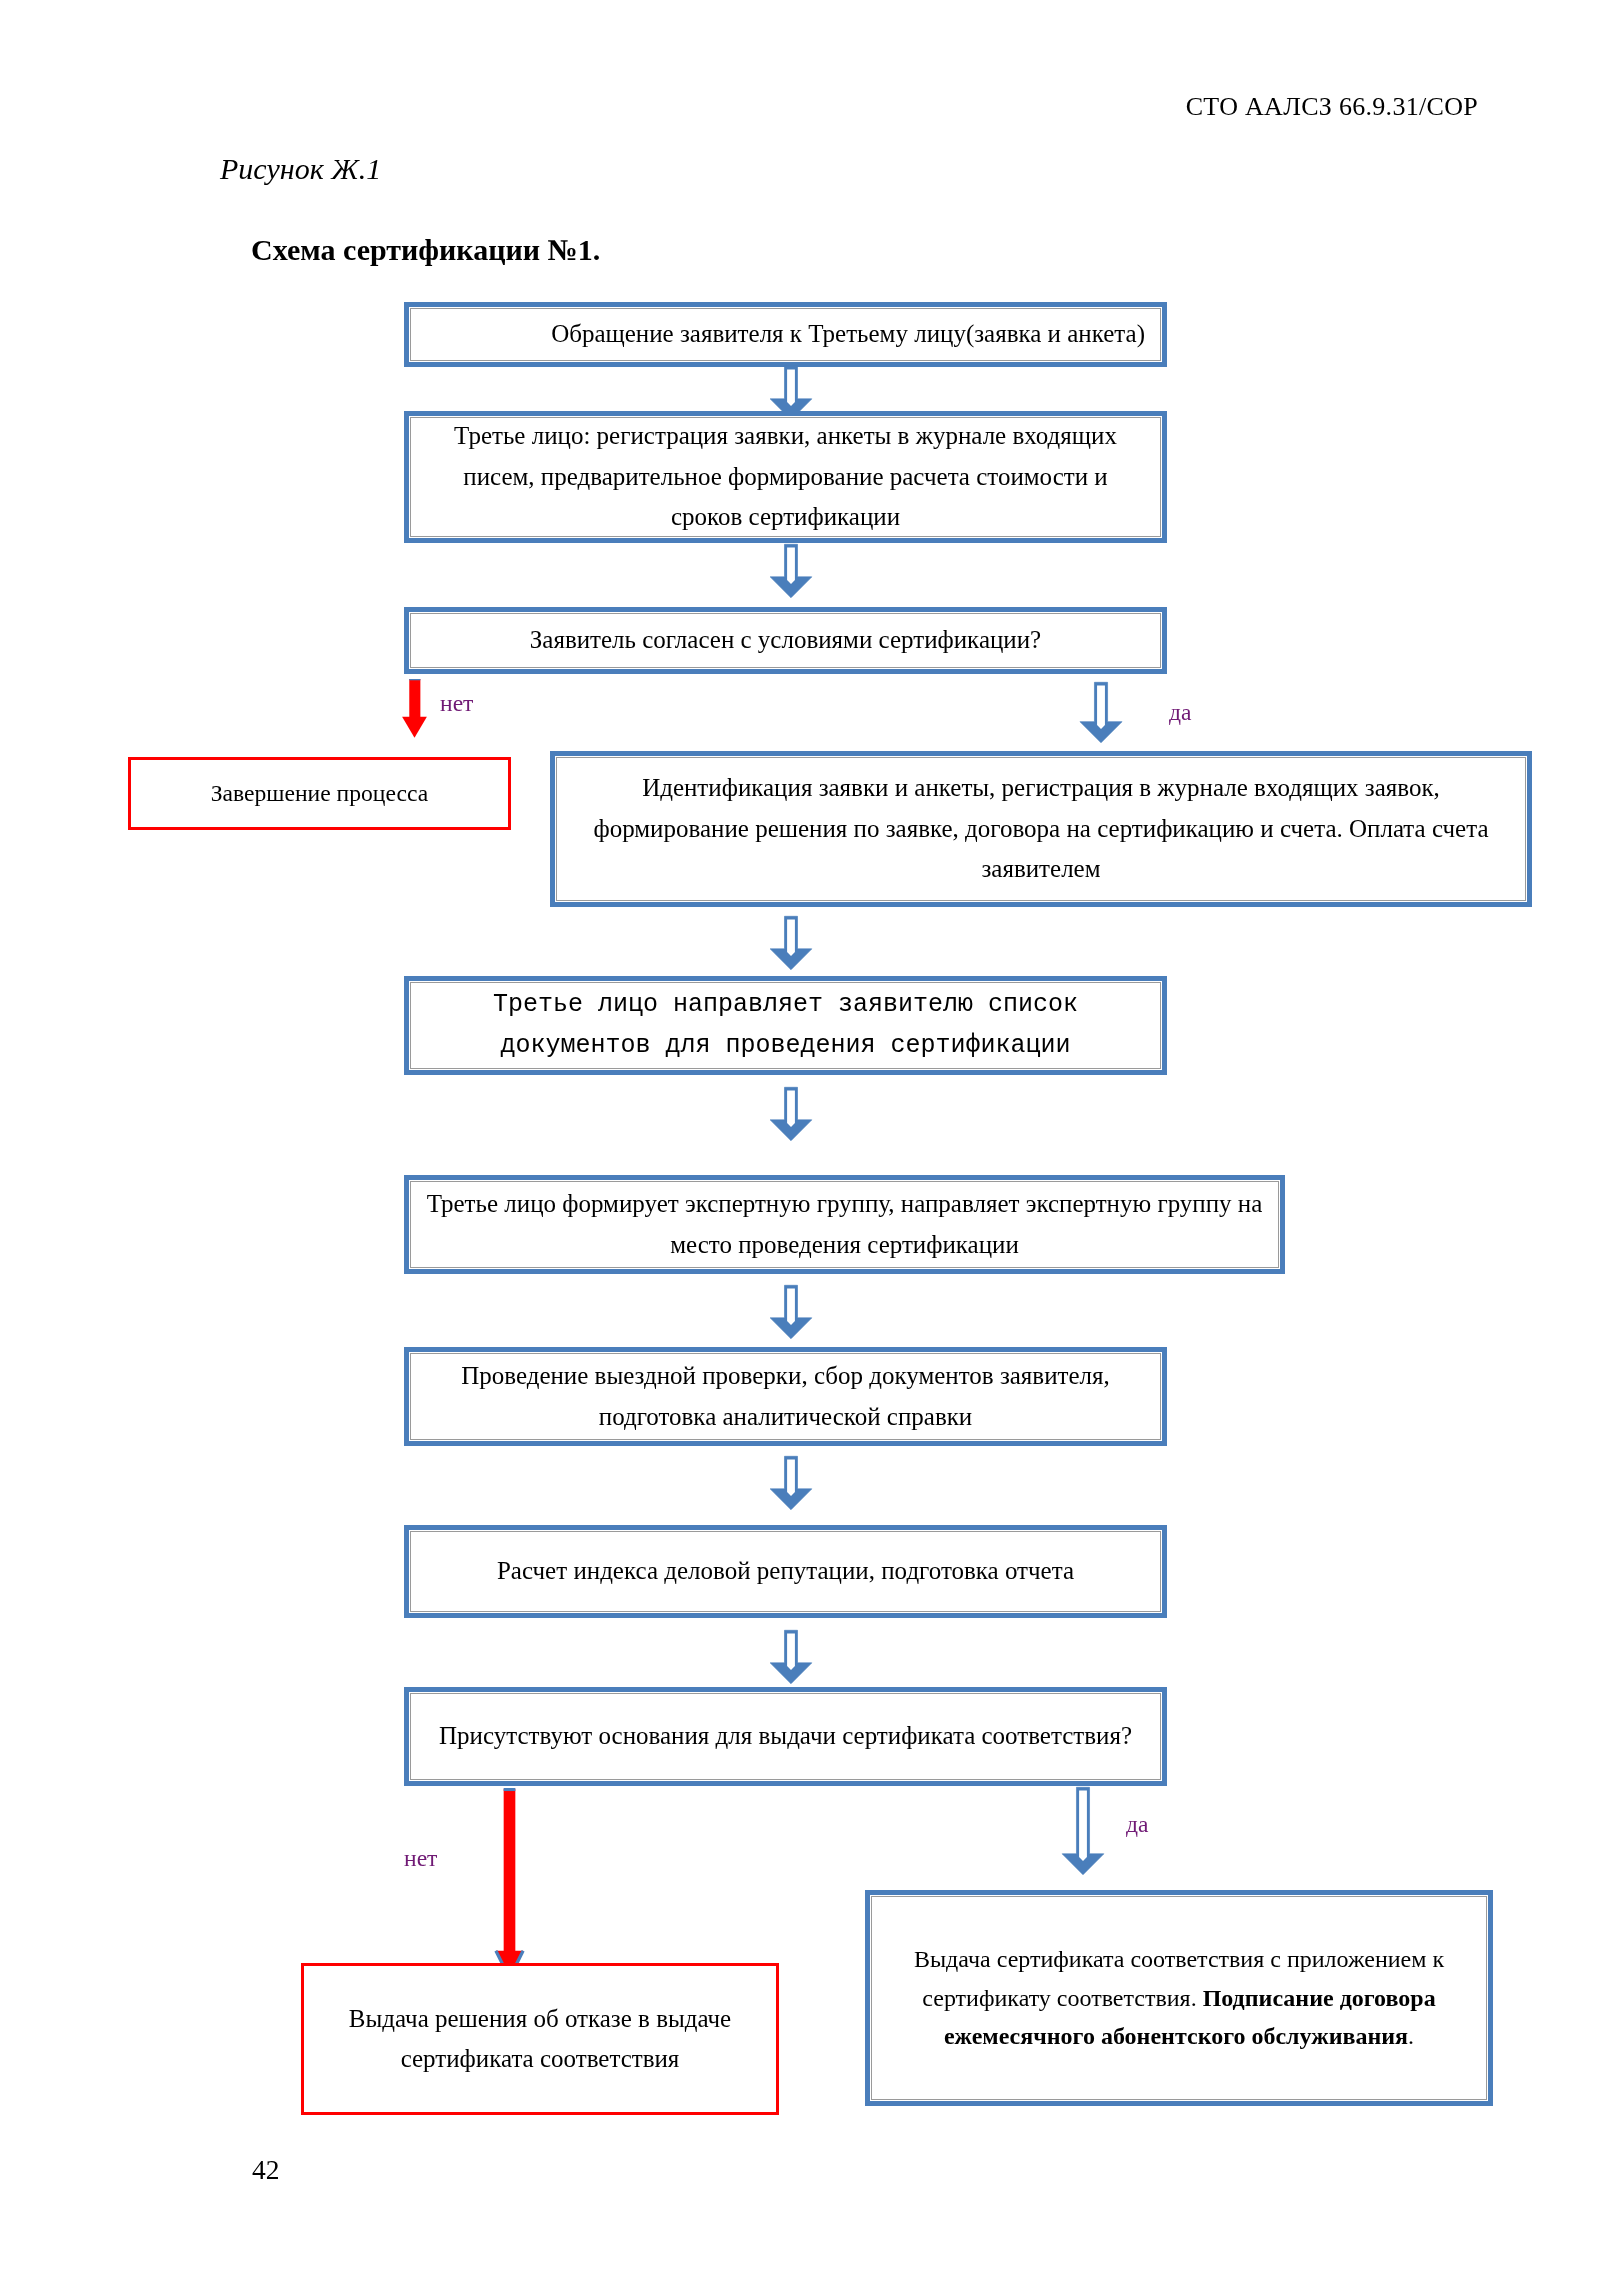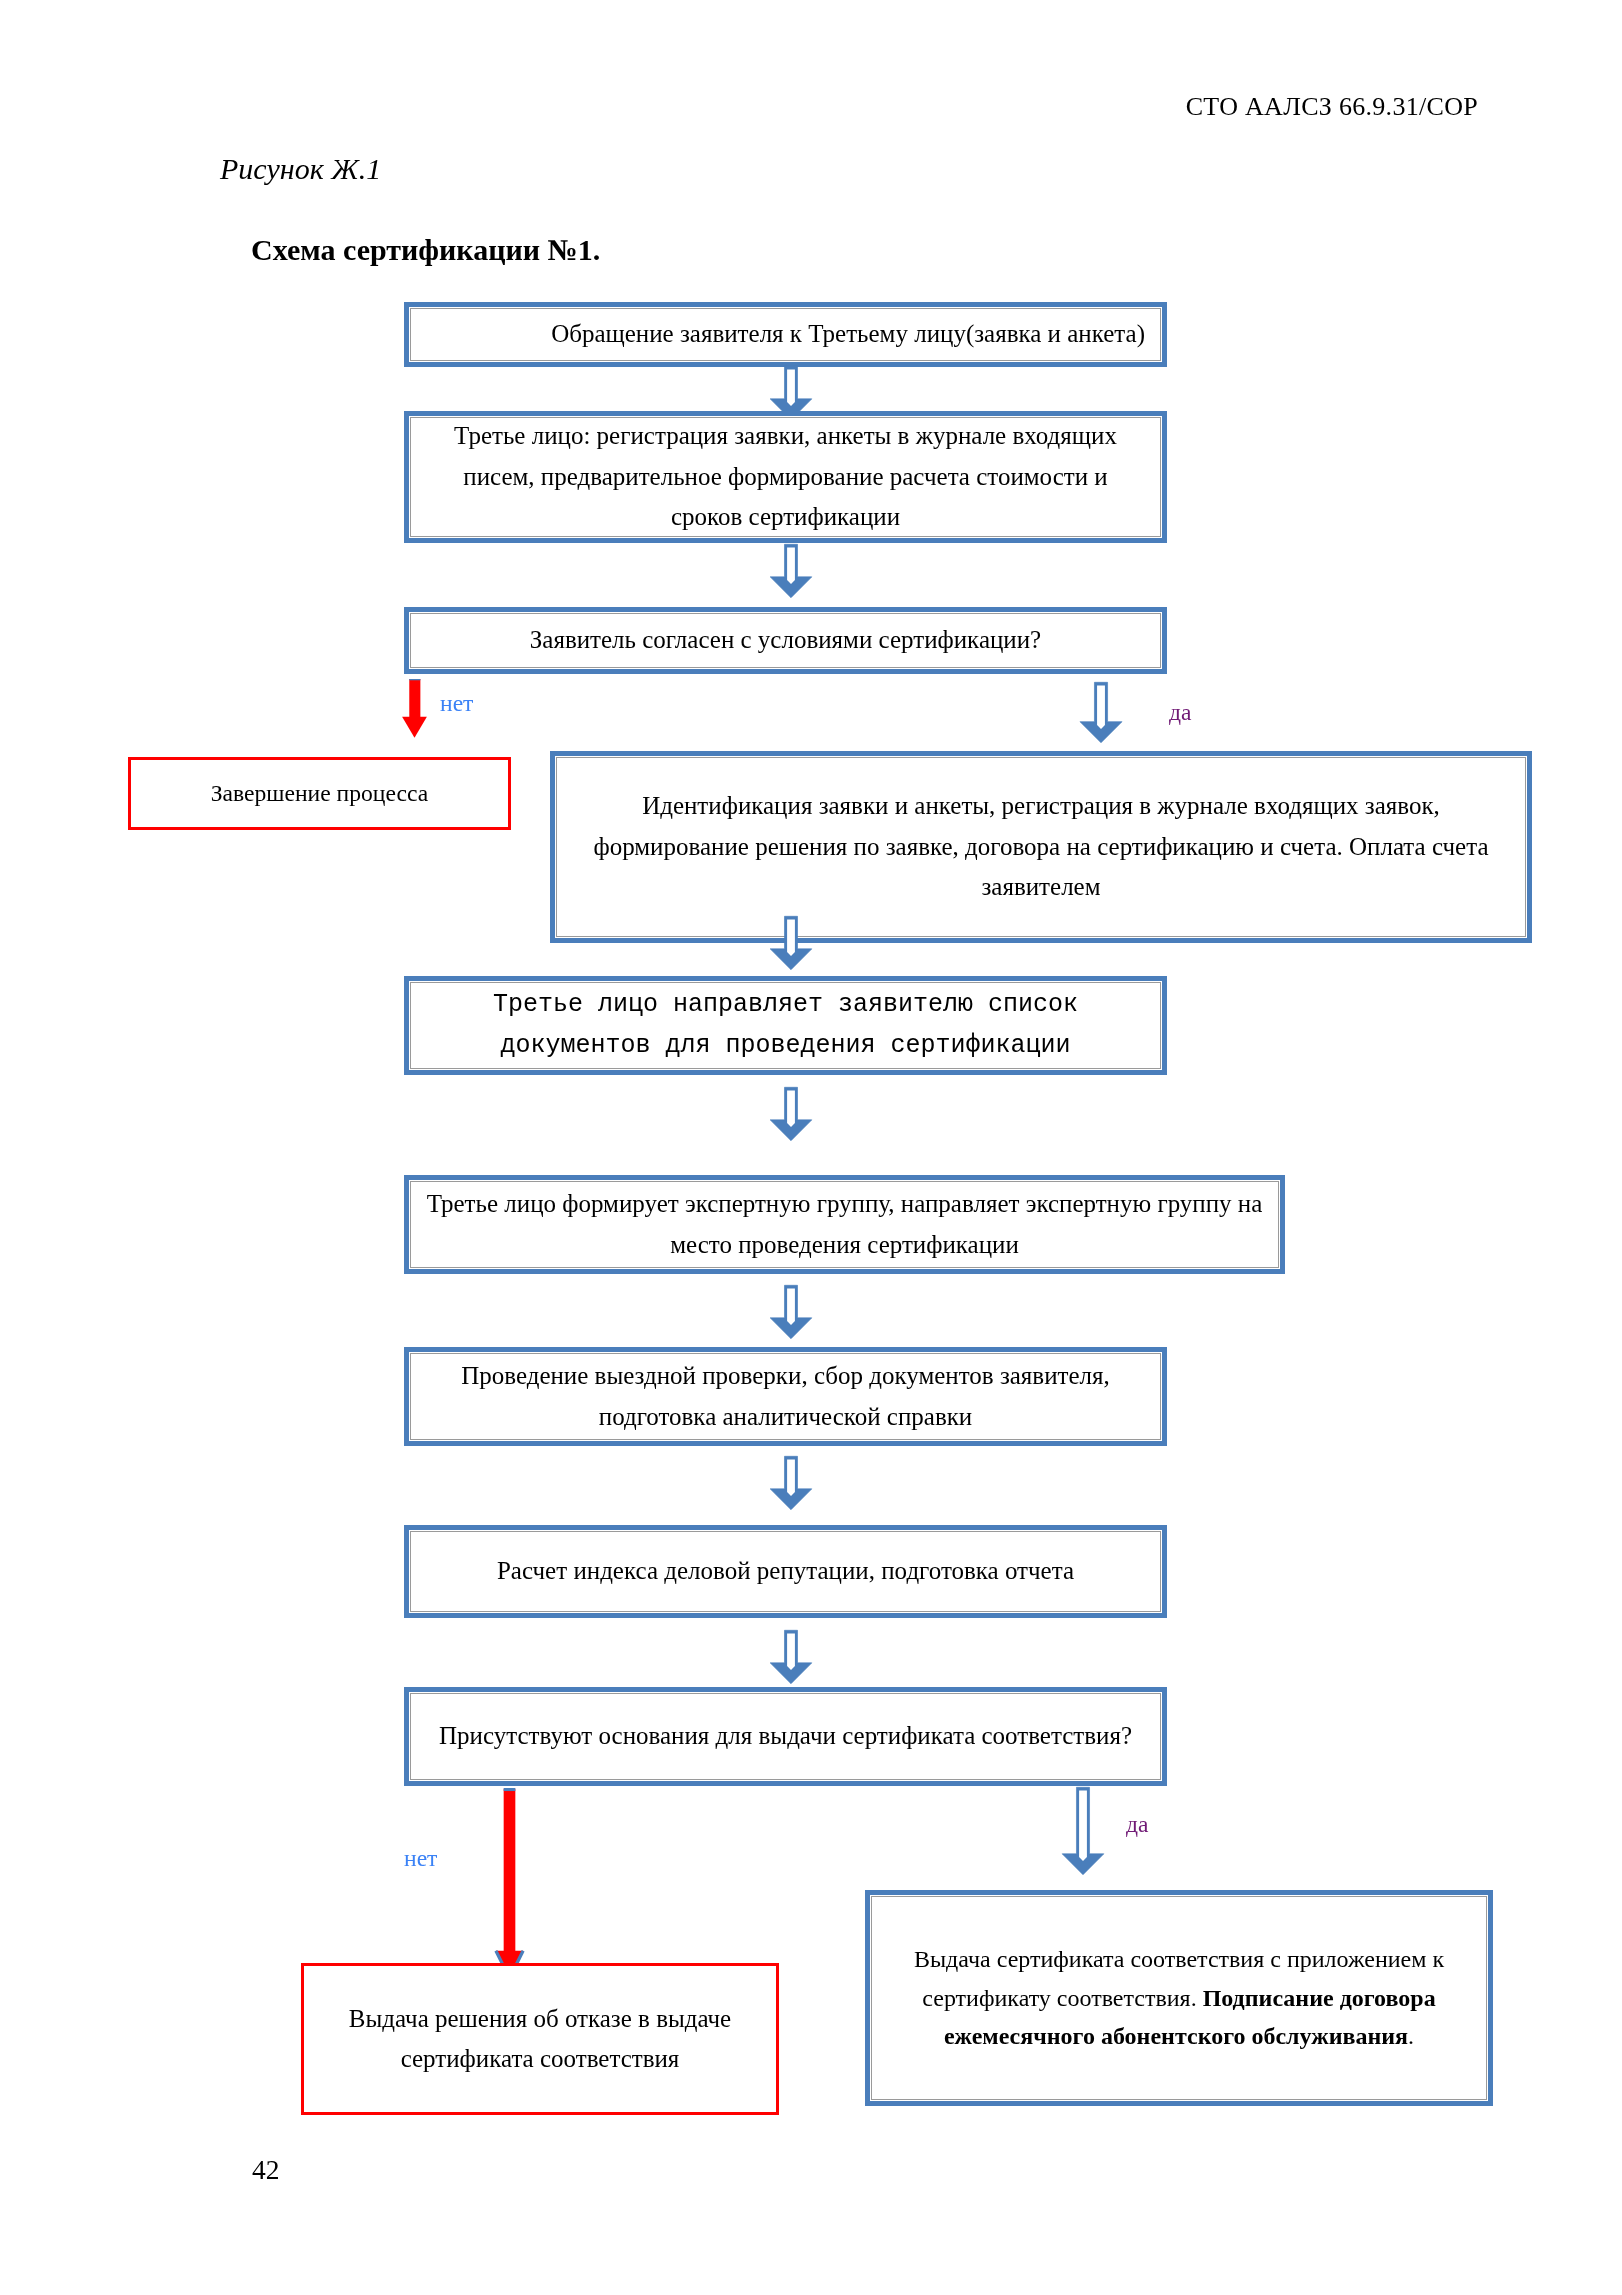--- a/index.html
+++ b/index.html
@@ -87,21 +87,21 @@
     position: absolute;
   }
   .arrow svg { display: block; }
 
   
   .branch-label {
     position: absolute;
     font-size: 23.6px;
     white-space: nowrap;
   }
-  .lbl-no  { color: #3b82f6; }
+  .lbl-no  { color: #701a75; }
   .lbl-yes { color: #701a75; }
 
   
   .red-arrow { position: absolute; }
 </style>
 </head>
 <body>
 
 <div class="page">
 
@@ -151,21 +151,21 @@
       <polygon points="25,2 45,2 45,62 67,62 35,94 3,62 25,62" fill="#4A7EBB" stroke="#4A7EBB" stroke-width="1"></polygon>
       <polygon points="29,7 41,7 41,67 35,73 29,67" fill="#ffffff"></polygon>
     </svg>
   </div>
   <div class="branch-label lbl-yes" style="left:1169px; top:699px;">да</div>
 
   <div class="node node-red" style="left:128px; top:757px; width:383px; height:73px; font-size:23.6px;">
     <span class="txt">Завершение процесса</span>
   </div>
 
-  <div class="node node-blue" style="left:550px; top:751px; width:982px; height:192px; font-size:25px;">
+  <div class="node node-blue" style="left:550px; top:751px; width:982px; height:156px; font-size:25px;">
     <span class="txt">Идентификация заявки и анкеты, регистрация в журнале входящих заявок, формирование решения по заявке, договора на сертификацию и счета. Оплата счета заявителем</span>
   </div>
 
   <div class="arrow" style="left:768px; top:915px;">
     <svg width="46" height="56" viewBox="0 0 70 86">
       <polygon points="25,2 45,2 45,52 67,52 35,84 3,52 25,52" fill="#4A7EBB" stroke="#4A7EBB" stroke-width="1"></polygon>
       <polygon points="29,7 41,7 41,57 35,63 29,57" fill="#ffffff"></polygon>
     </svg>
   </div>
 

